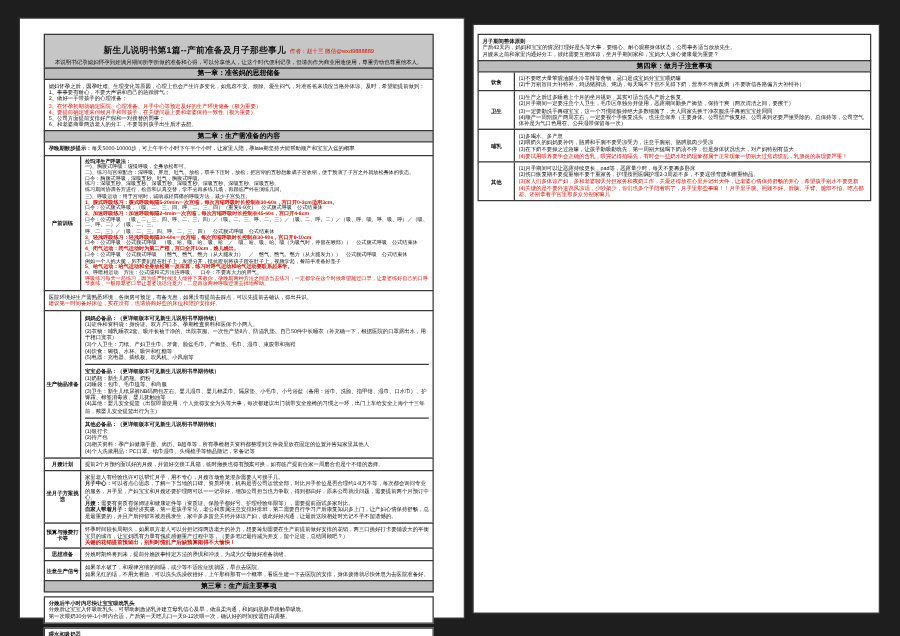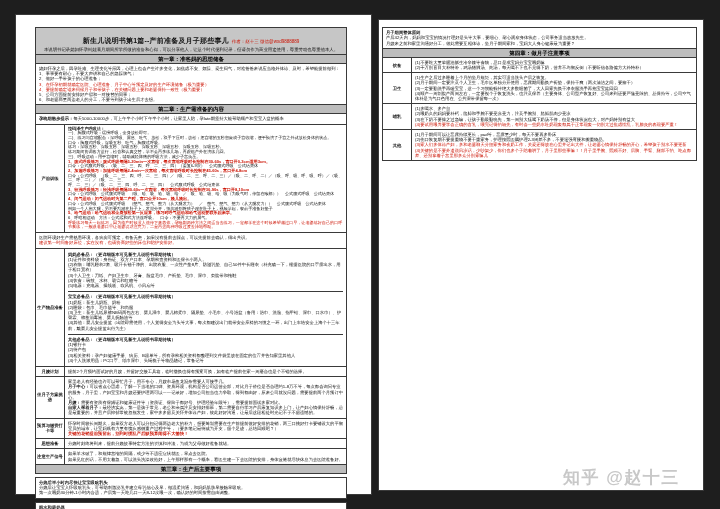--- a/index.html
+++ b/index.html
@@ -246,15 +246,14 @@
             <div class="ln">(1)月子期间可以让恶露持续更长，pad等，恶露量少时，每天不要再多卧床</div>
             <div class="ln">(2)伤口恢复期不要提重物不要干重家务，护理按照医嘱护理2-3周差不多，不要逞强弯腰和搬重物品。</div>
             <div class="ln red">(3)家人们多体谅产妇，多和老婆聊天分担家务和夜奶工作，关爱还得放在心里并记出大件，让老婆心情保持舒畅的开心，希望孩子别水不要更新</div>
             <div class="ln red">(4)关键的是不要外道说风凉话，少吵架少，你们也多个子陪着哄了，月子里那些事嘛！！月子里手腕、照顾不好、后脑、手臂、腿部不怕、吃点都差、还别拿着子宫里那多众分别家嘛儿</div>
           </div>
       </div>
 
     </div>
   </div>
 
-  <div class="watermark">知乎 @赵十三</div>
 
 </div>
 
 </body></html>

